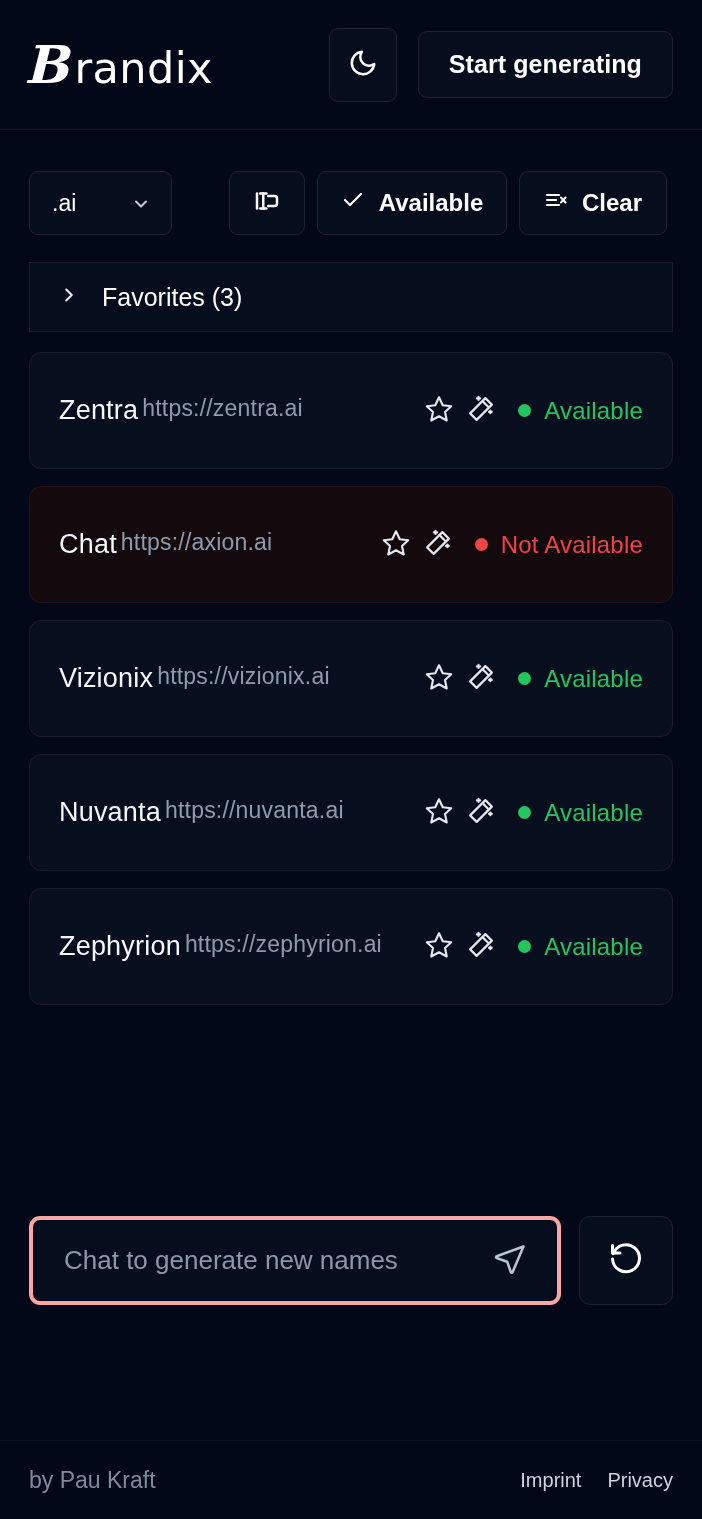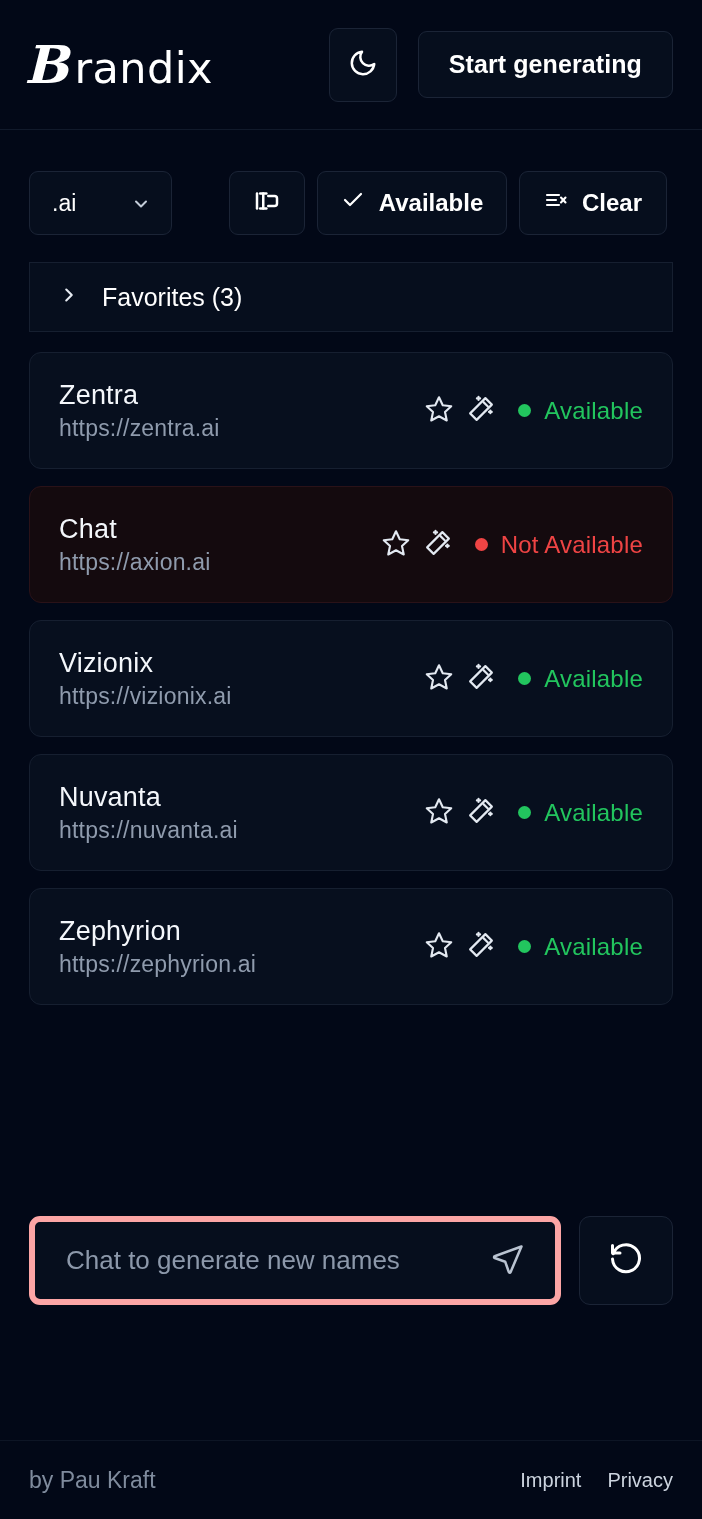--- a/index.html
+++ b/index.html
@@ -173,21 +173,21 @@
     border: 1px solid #161f30;
     display: flex;
     align-items: center;
     padding: 0 29px;
   }
   .card.unavailable {
     background: #140a0e;
     border-color: #2a1218;
   }
 
-  .card-main { display: flex; flex-direction: column; justify-content: center; gap: 4px; }
+  .card-main { display: flex; flex-direction: row; justify-content: center; gap: 4px; }
   .card-name {
     color: #f4f7fb;
     font-size: 27px;
     font-weight: 400;
     letter-spacing: 0.2px;
   }
   .card-url {
     color: #8f9bad;
     font-size: 23px;
     letter-spacing: 0.2px;
@@ -218,21 +218,21 @@
     top: 1216px;
     display: flex;
     align-items: center;
     gap: 18px;
   }
   .chat-input-wrap {
     flex: 1 1 auto;
     height: 89px;
     border-radius: 11px;
     background: #060e1d;
-    border: 6px solid #fca5a5;
+    border: 4px solid #fca5a5;
     display: flex;
     align-items: center;
     padding: 0 26px 0 31px;
   }
   .chat-input {
     flex: 1 1 auto;
     background: transparent;
     border: none;
     outline: none;
     color: #e7ecf3;

